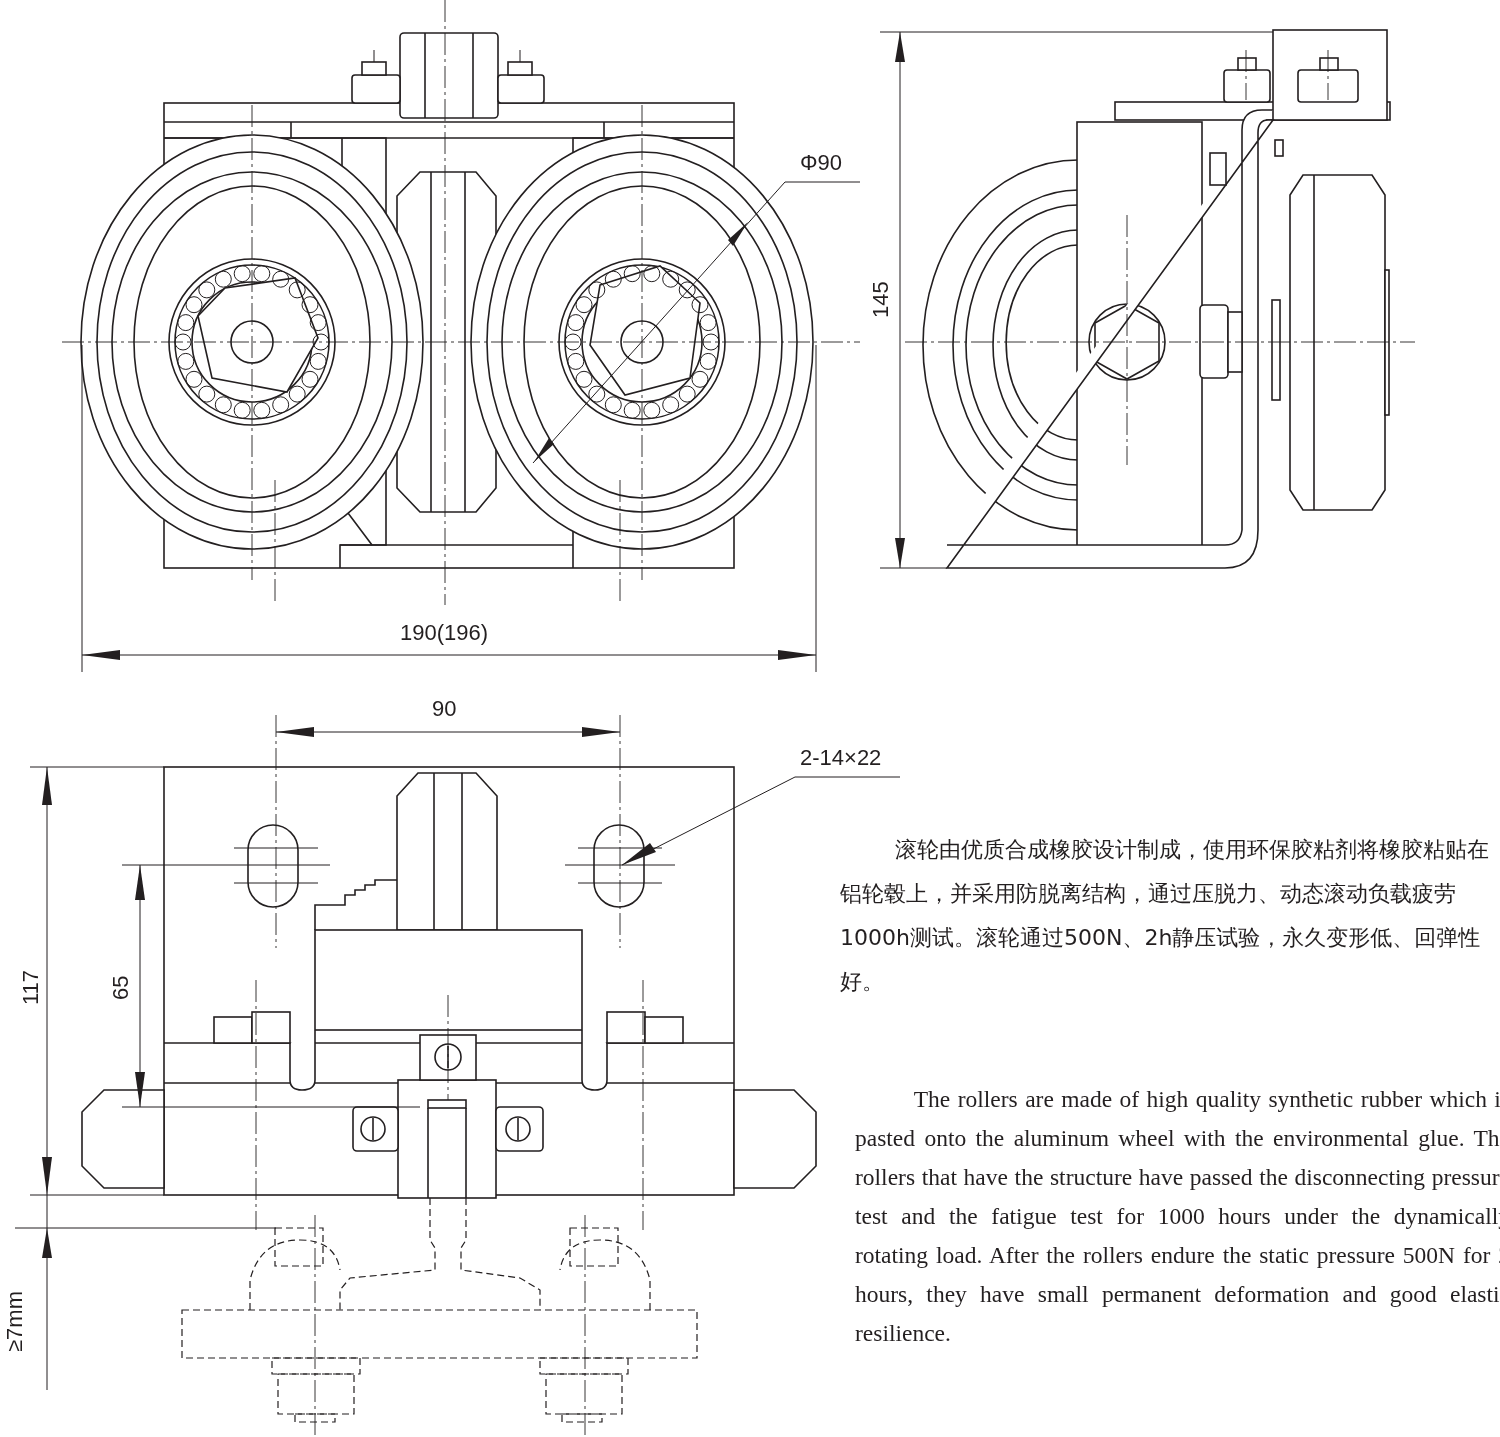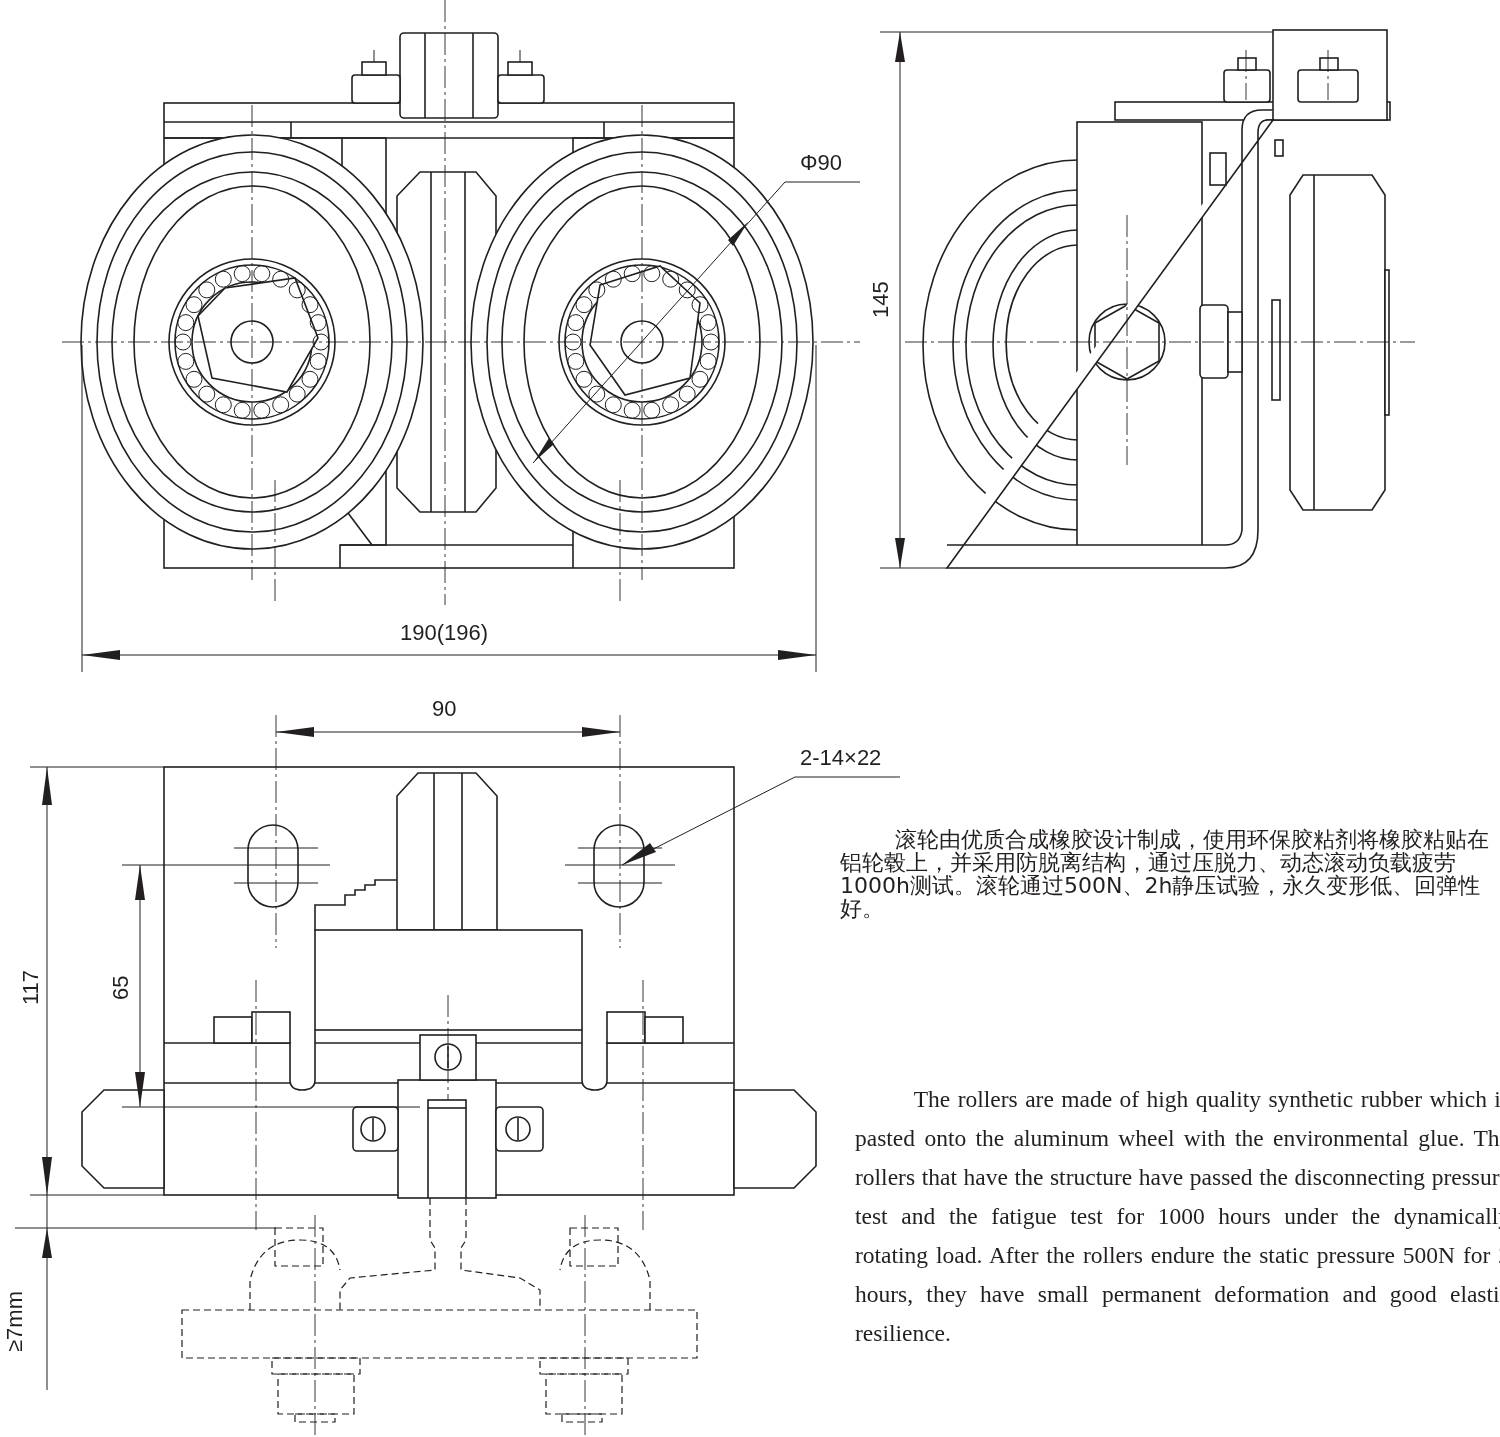--- a/index.html
+++ b/index.html
@@ -7,21 +7,21 @@
   svg.drawing { position:absolute; left:0; top:0; width:1500px; height:1437px; }
   svg .ln { stroke:#231f20; stroke-width:1.6; fill:none; }
   svg .lnf { stroke:#231f20; stroke-width:1.6; fill:#ffffff; }
   svg .thin { stroke:#231f20; stroke-width:1; fill:none; }
   svg .ctr { stroke:#231f20; stroke-width:0.9; fill:none; stroke-dasharray:22 4 3 4; }
   svg .hid { stroke:#231f20; stroke-width:1.2; fill:none; stroke-dasharray:7 4; }
   svg .dim { stroke:#231f20; stroke-width:1; fill:none; }
   svg .arr { fill:#231f20; stroke:none; }
   svg text.dimtxt { font-family:"Liberation Sans", sans-serif; font-size:22px; fill:#231f20; }
   .desc-cn { position:absolute; left:840px; top:828px; width:660px;
-    font-family:"DejaVu Sans", sans-serif; font-size:22px; line-height:23px; color:#231f20; margin:0; }
+    font-family:"DejaVu Sans", sans-serif; font-size:22px; line-height:44px; color:#231f20; margin:0; }
   .desc-en { position:absolute; left:843px; top:1068px; width:655px;
     font-family:"Liberation Serif", serif; font-size:23.5px; line-height:39px; color:#231f20; margin:12px; text-align:justify; }
   .indent { text-indent:2.5em; }
 </style>
 </head>
 <body>
 
 <svg class="drawing" viewBox="0 0 1500 1437" xmlns="http://www.w3.org/2000/svg">
   <defs>
     <g id="bearing-balls">

